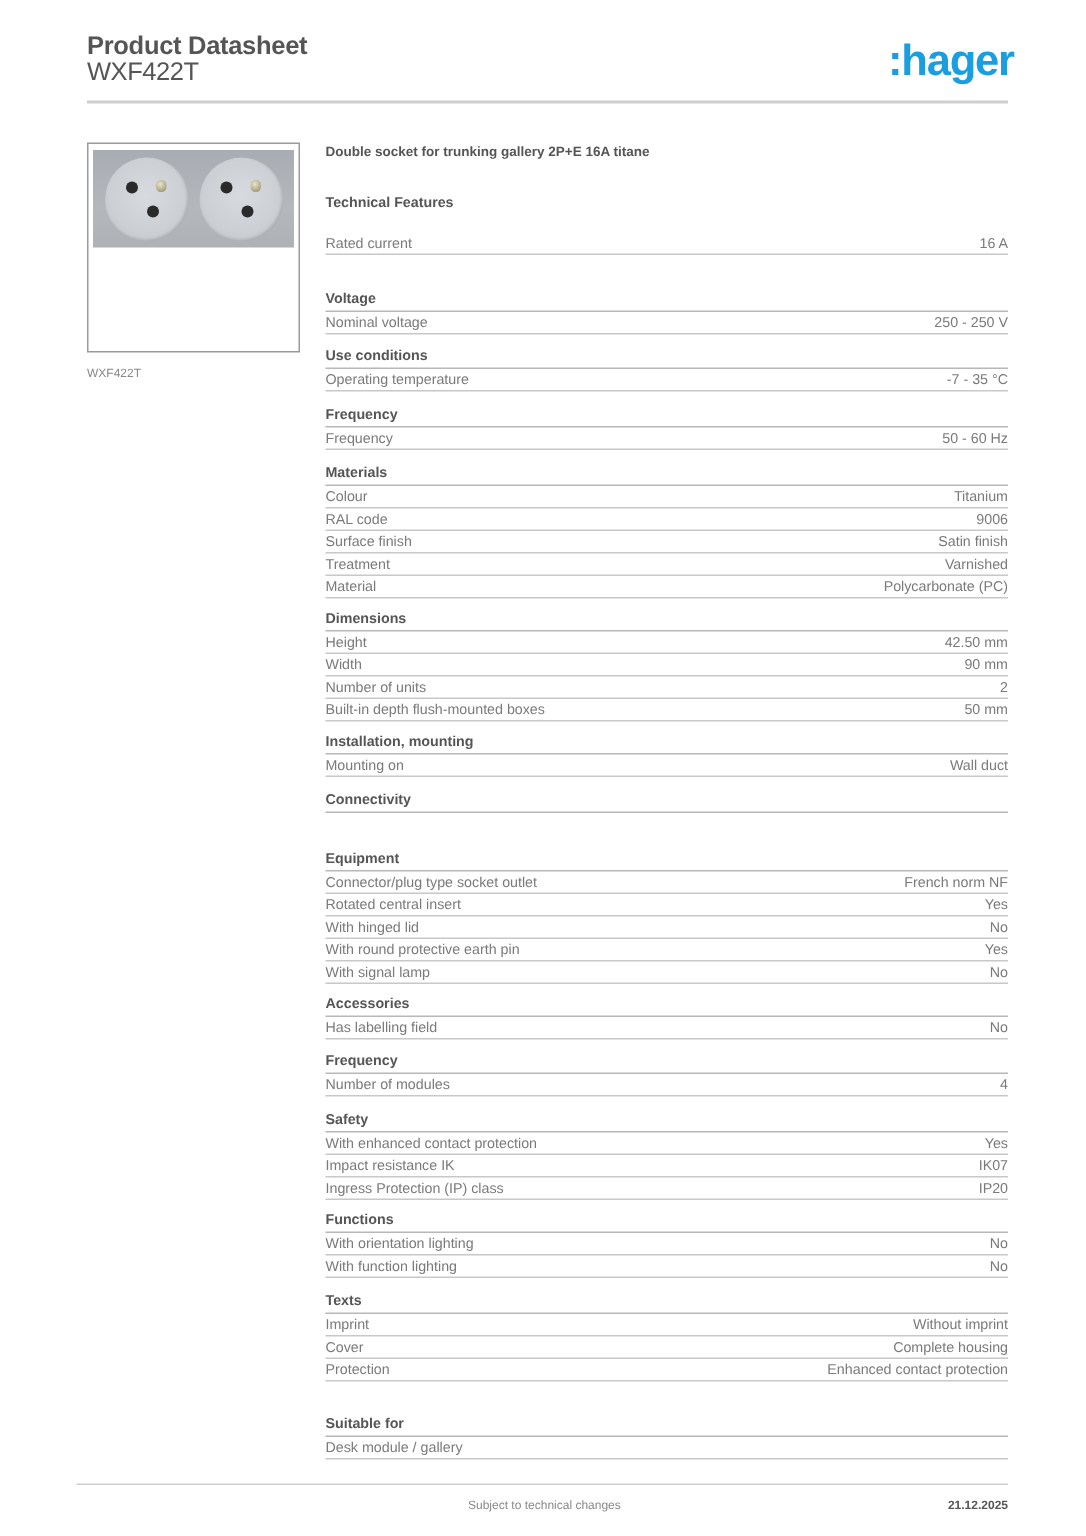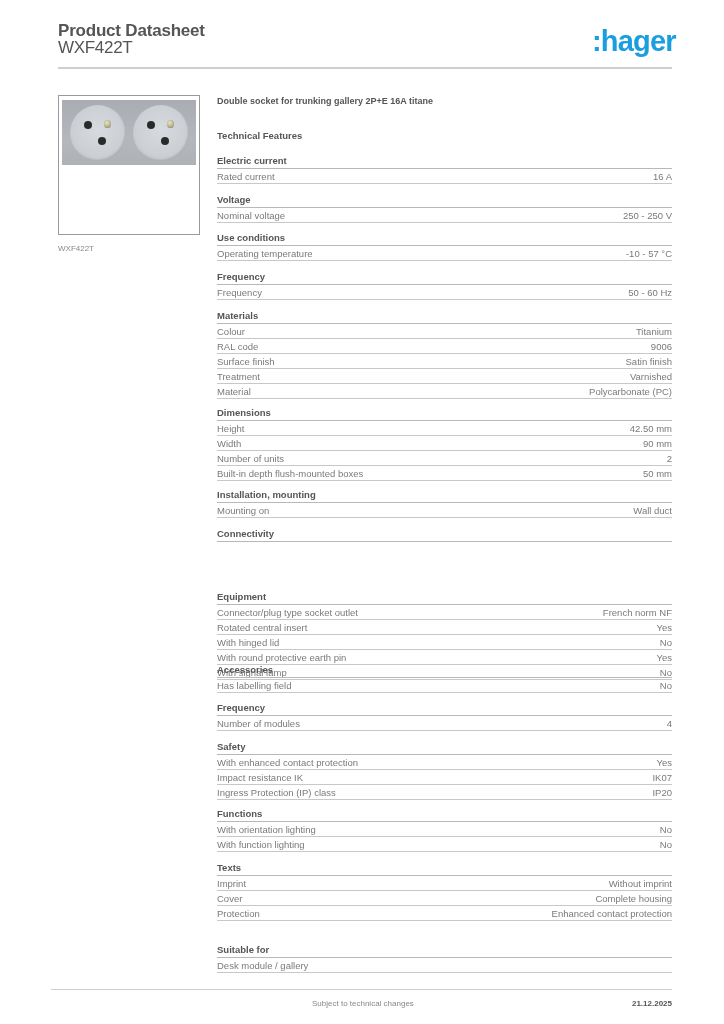--- a/index.html
+++ b/index.html
@@ -48,38 +48,37 @@
     </div>
   </div>
 </div>
 <div class="img-caption">WXF422T</div>
 
 <div class="desc">Double socket for trunking gallery 2P+E 16A titane</div>
 <div class="tf">Technical Features</div>
 
 <div id="sections">
     <div class="section" style="top: 155px;">
-      <div class="sec-h">Electric current</div>
       <div class="row">
         <span>Rated current</span>
         <span>16 A</span>
       </div>
     </div>
     <div class="section" style="top: 194px;">
       <div class="sec-h">Voltage</div>
       <div class="row">
         <span>Nominal voltage</span>
         <span>250 - 250 V</span>
       </div>
     </div>
     <div class="section" style="top: 232px;">
       <div class="sec-h">Use conditions</div>
       <div class="row">
         <span>Operating temperature</span>
-        <span>-10 - 57 °C</span>
+        <span>-7 - 35 °C</span>
       </div>
     </div>
     <div class="section" style="top: 271px;">
       <div class="sec-h">Frequency</div>
       <div class="row">
         <span>Frequency</span>
         <span>50 - 60 Hz</span>
       </div>
     </div>
     <div class="section" style="top: 310px;">
@@ -127,21 +126,21 @@
     <div class="section" style="top: 489px;">
       <div class="sec-h">Installation, mounting</div>
       <div class="row">
         <span>Mounting on</span>
         <span>Wall duct</span>
       </div>
     </div>
     <div class="section" style="top: 528px;">
       <div class="sec-h">Connectivity</div>
     </div>
-    <div class="section" style="top: 591px;">
+    <div class="section" style="top: 567px;">
       <div class="sec-h">Equipment</div>
       <div class="row">
         <span>Connector/plug type socket outlet</span>
         <span>French norm NF</span>
       </div>
       <div class="row">
         <span>Rotated central insert</span>
         <span>Yes</span>
       </div>
       <div class="row">

